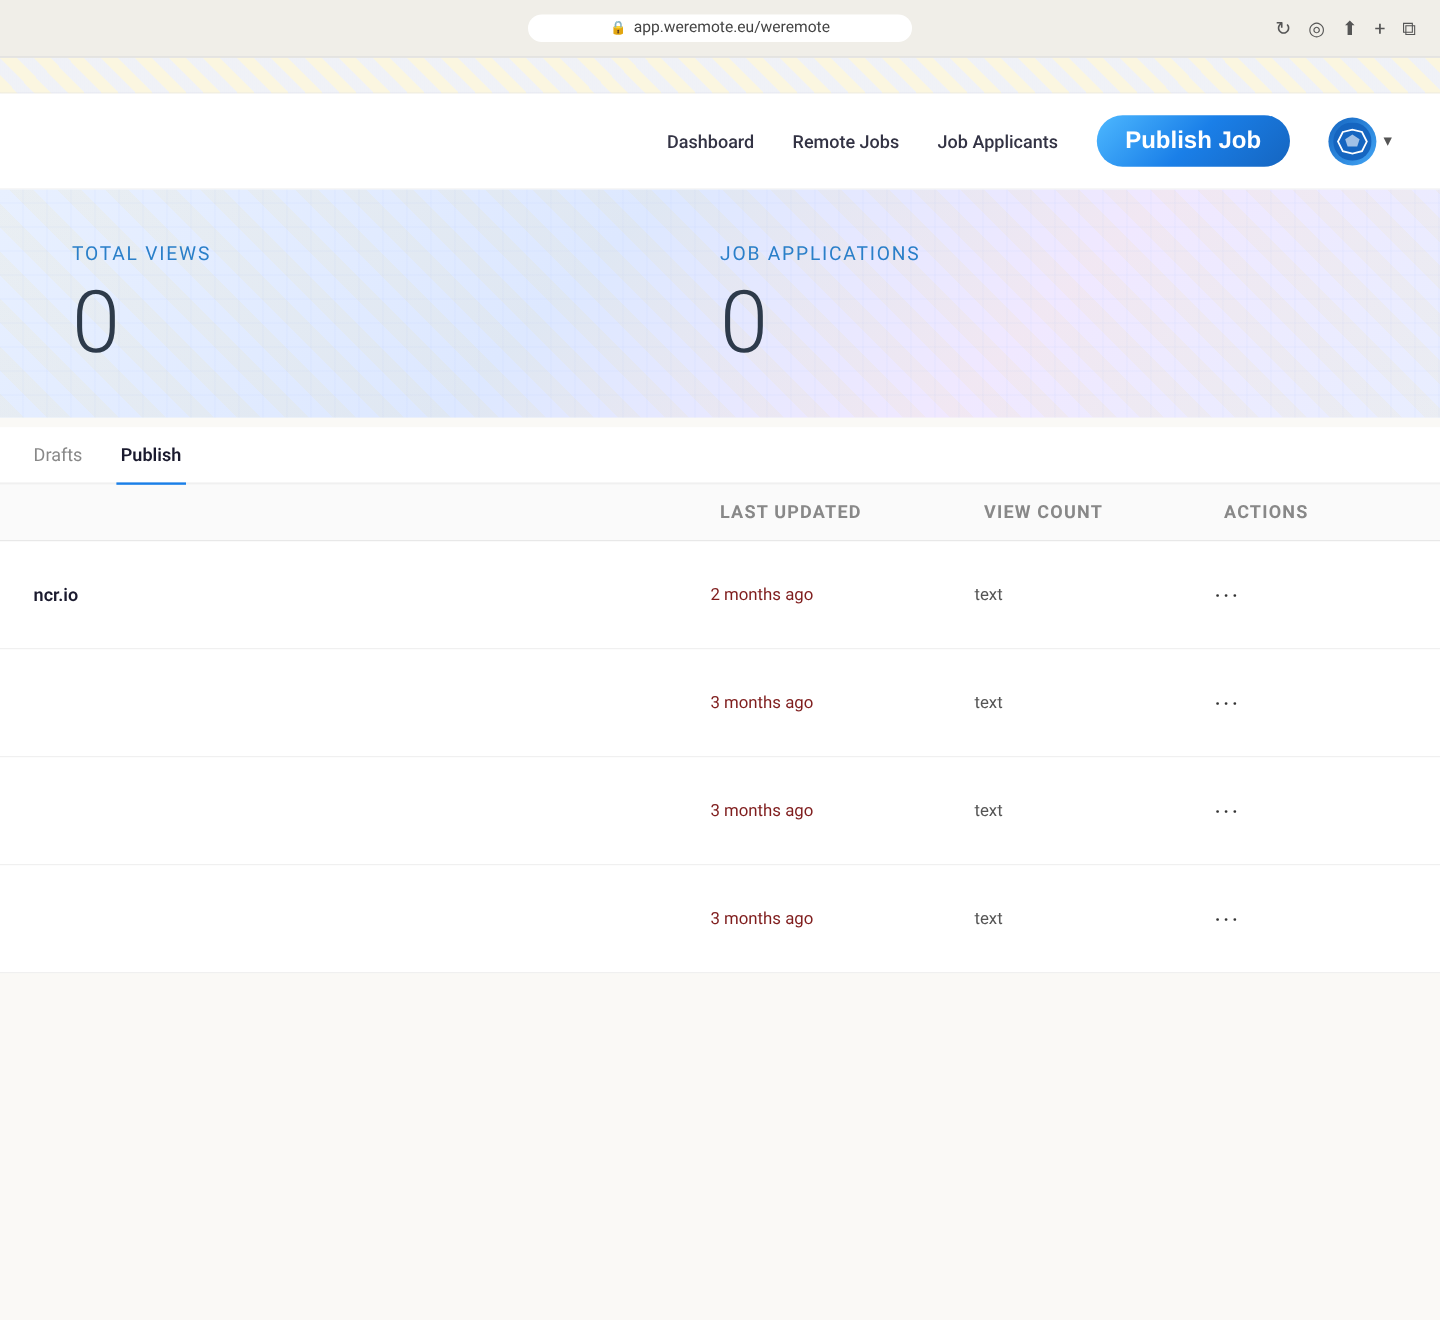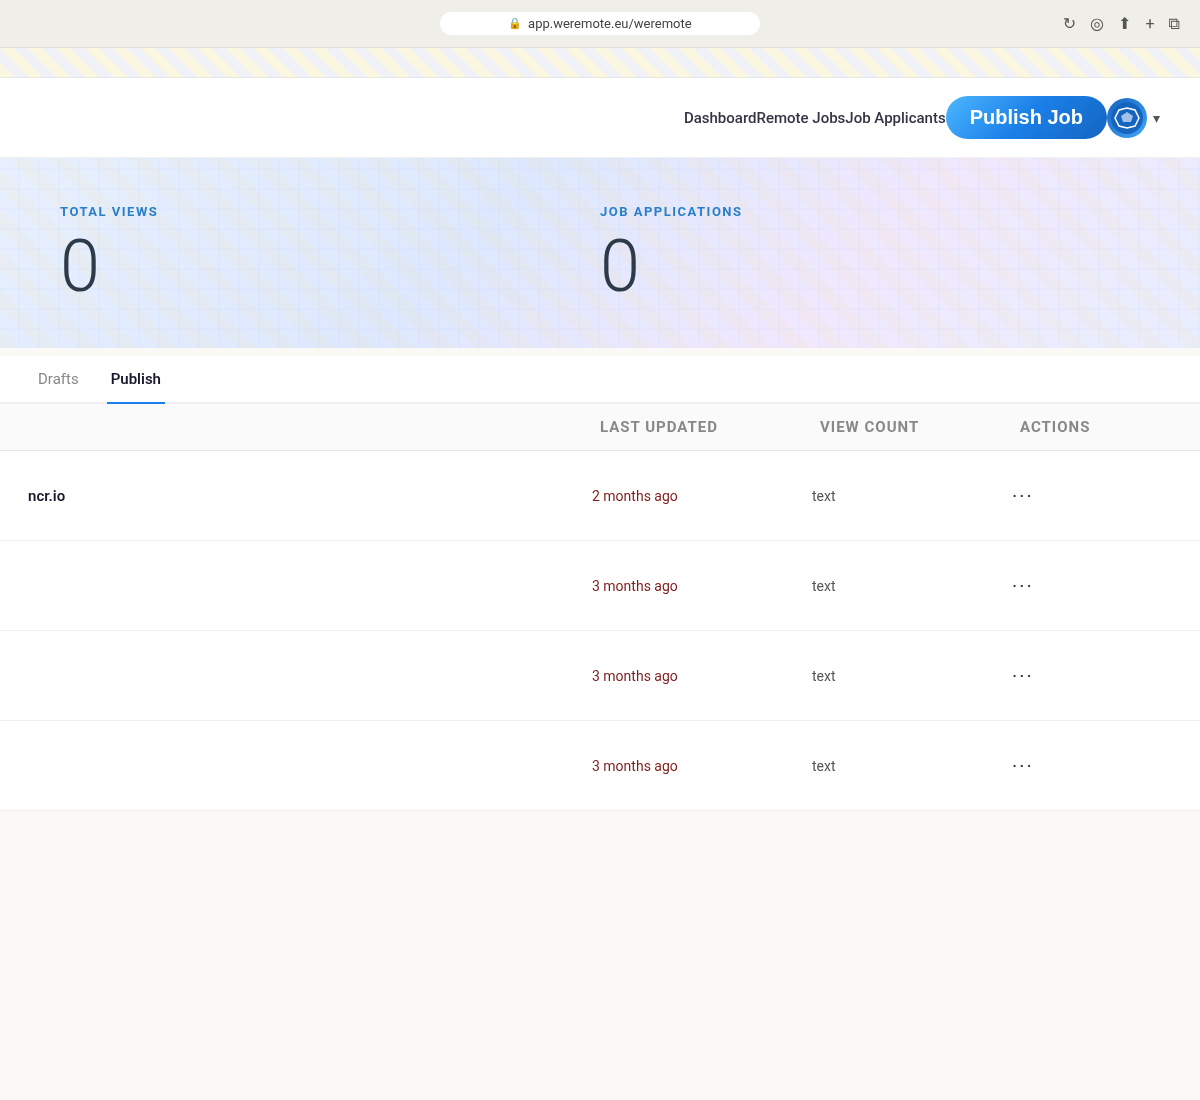--- a/index.html
+++ b/index.html
@@ -59,20 +59,21 @@
     }
 
     
     .navbar {
       background: white;
       height: 80px;
       display: flex;
       align-items: center;
       justify-content: flex-end;
       padding: 18px 40px;
+      gap: 32px;
       border-bottom: 1px solid #f0f0f0;
     }
     .nav-link {
       font-size: 15px;
       color: #334;
       text-decoration: none;
       cursor: pointer;
       font-weight: 500;
     }
     .publish-btn {
@@ -147,38 +148,38 @@
         transparent 14px,
         transparent 28px
       );
     }
     .stat-item {
       flex: 1;
       position: relative;
       z-index: 1;
     }
     .stat-label {
-      font-size: 13px;
-      font-weight: 700;
+      font-size: 16px;
+      font-weight: 400;
       letter-spacing: 1.5px;
       text-transform: uppercase;
       color: #2a7fc9;
       margin-bottom: 12px;
     }
     .stat-value {
       font-size: 72px;
       font-weight: 300;
       color: #2d3a4a;
       line-height: 1;
     }
 
     
     .tabs-area {
       background: white;
-      padding: 0 34px;
+      padding: 0 24px;
       border-bottom: 2px solid #f0f0f0;
       display: flex;
       gap: 24px;
       margin-top: 8px;
     }
     .tab {
       padding: 14px 4px;
       font-size: 15px;
       color: #888;
       cursor: pointer;

